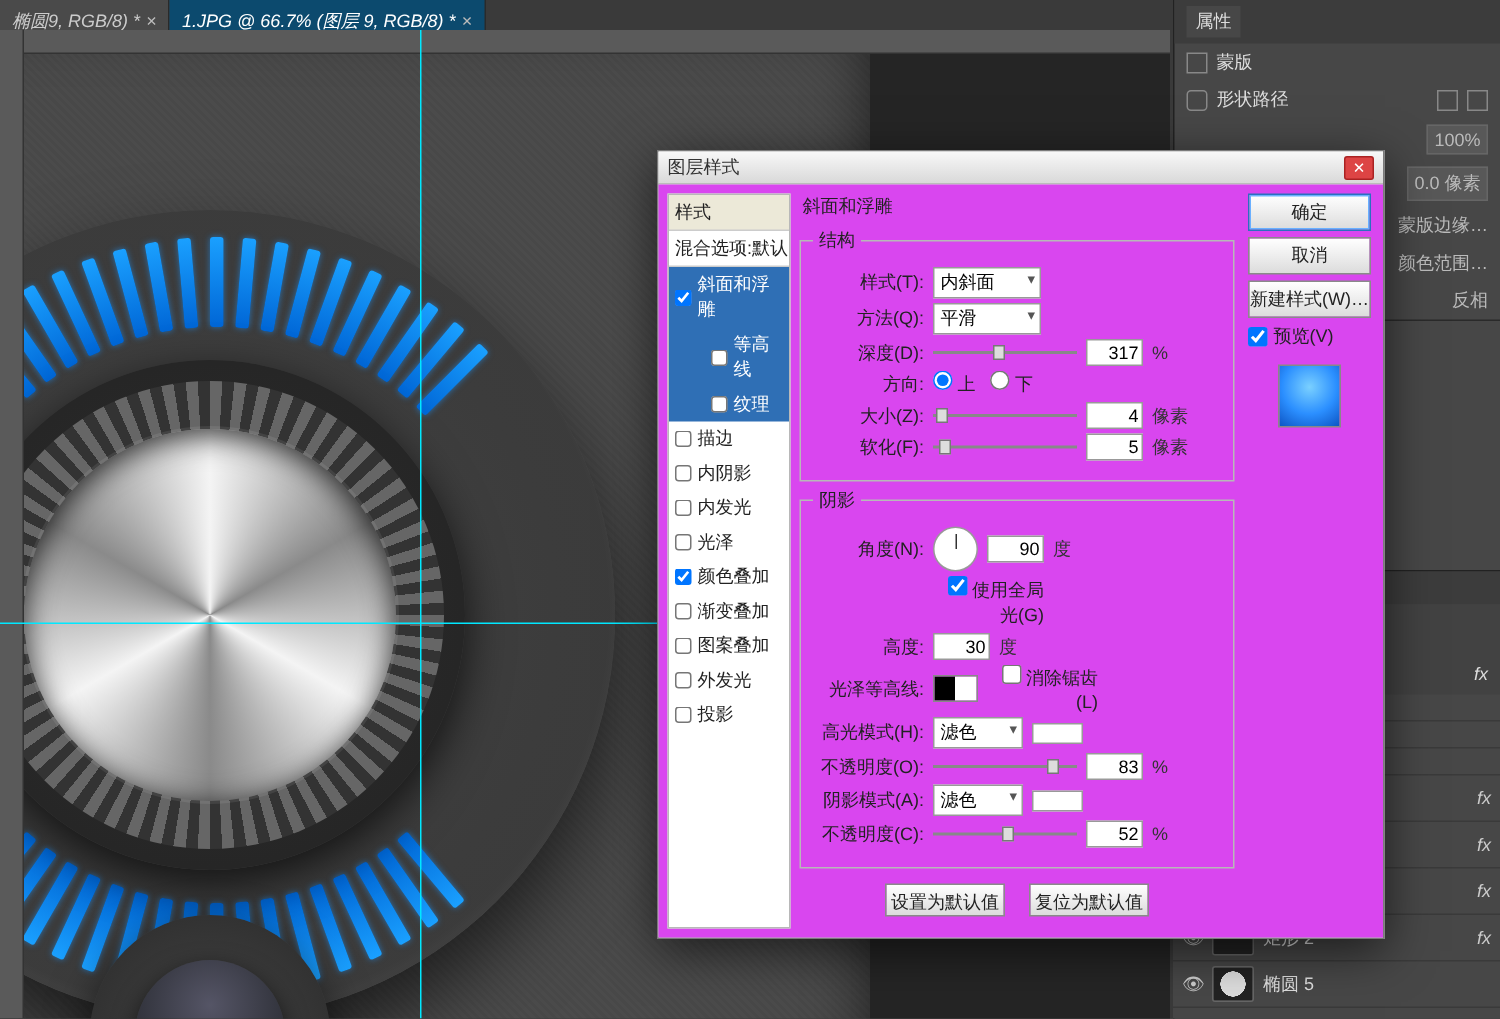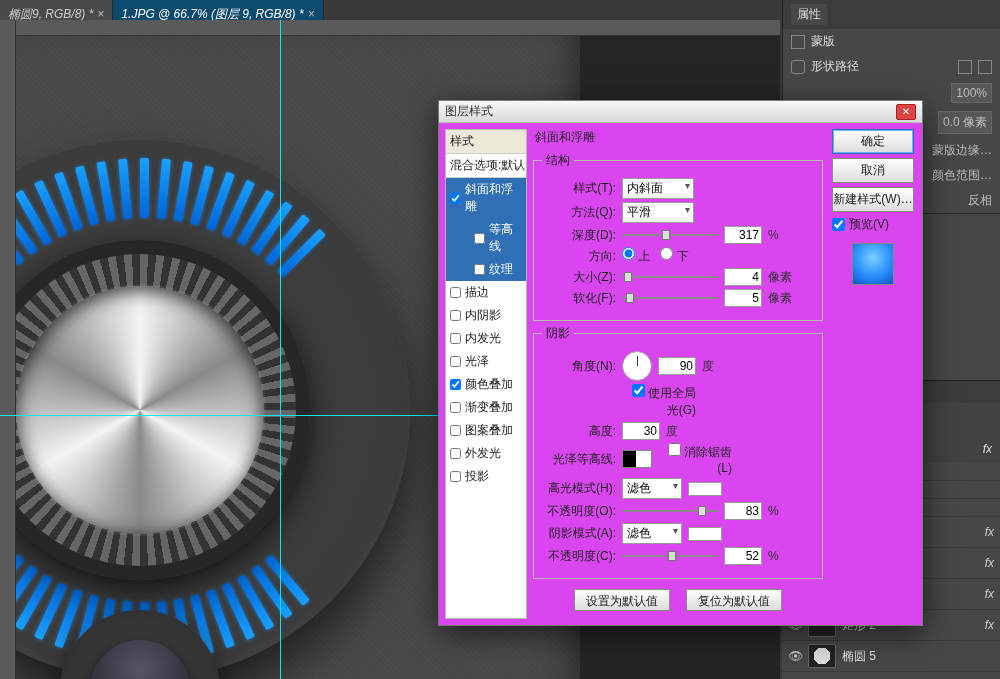--- a/index.html
+++ b/index.html
@@ -80,21 +80,21 @@
   .swatch-gloss { width:30px; height:18px; border:1px solid #888; background:linear-gradient(90deg,#000 0%,#000 48%,#fff 48%,#fff 100%); }
   .swatch-color { width:34px; height:14px; border:1px solid #999; background:#fff; }
   .dialog-buttons { position:absolute; top:6px; right:8px; display:flex; flex-direction:column; gap:4px; width:82px; }
   .dbtn { border:1px solid #8a8a8a; background:linear-gradient(#fff,#dcdcdc); padding:3px 0; text-align:center; color:#222; }
   .dbtn.primary { border:1px solid #2b70c0; box-shadow:0 0 0 1px #6ab0ff inset; }
   .preview-chk { display:flex; align-items:center; gap:4px; color:#222; }
   .preview-swatch { width:42px; height:42px; margin:6px auto 0;
                     background:radial-gradient(circle at 50% 35%,#7ad0ff 0%,#2b8fff 55%,#0d55c4 100%);
                     border:1px solid #888; }
   .bottom-btns { display:flex; justify-content:center; gap:16px; padding:6px 0 8px; }
-  .bottom-btns .dbtn { width:96px; height:22px; line-height:16px;text-align:center; }
+  .bottom-btns .dbtn { width:80px; height:22px; line-height:16px;text-align:center; }
 
   
   .panel-stack { position:absolute; top:0; right:0; width:218px; bottom:0; background:#474747;
                  border-left:1px solid #222; color:#ddd; }
   .panel { border-bottom:1px solid #2a2a2a; }
   .panel .phdr { background:#3c3c3c; padding:4px 8px; display:flex; align-items:center; gap:8px; }
   .panel .prow { padding:4px 8px; display:flex; align-items:center; gap:6px; }
   .panel-icon { width:14px; height:14px; border:1px solid #888; display:inline-block; }
   .val-badge { background:#585858; padding:2px 4px; border:1px solid #666; }
   .small { font-size:11px; color:#bbb; }

